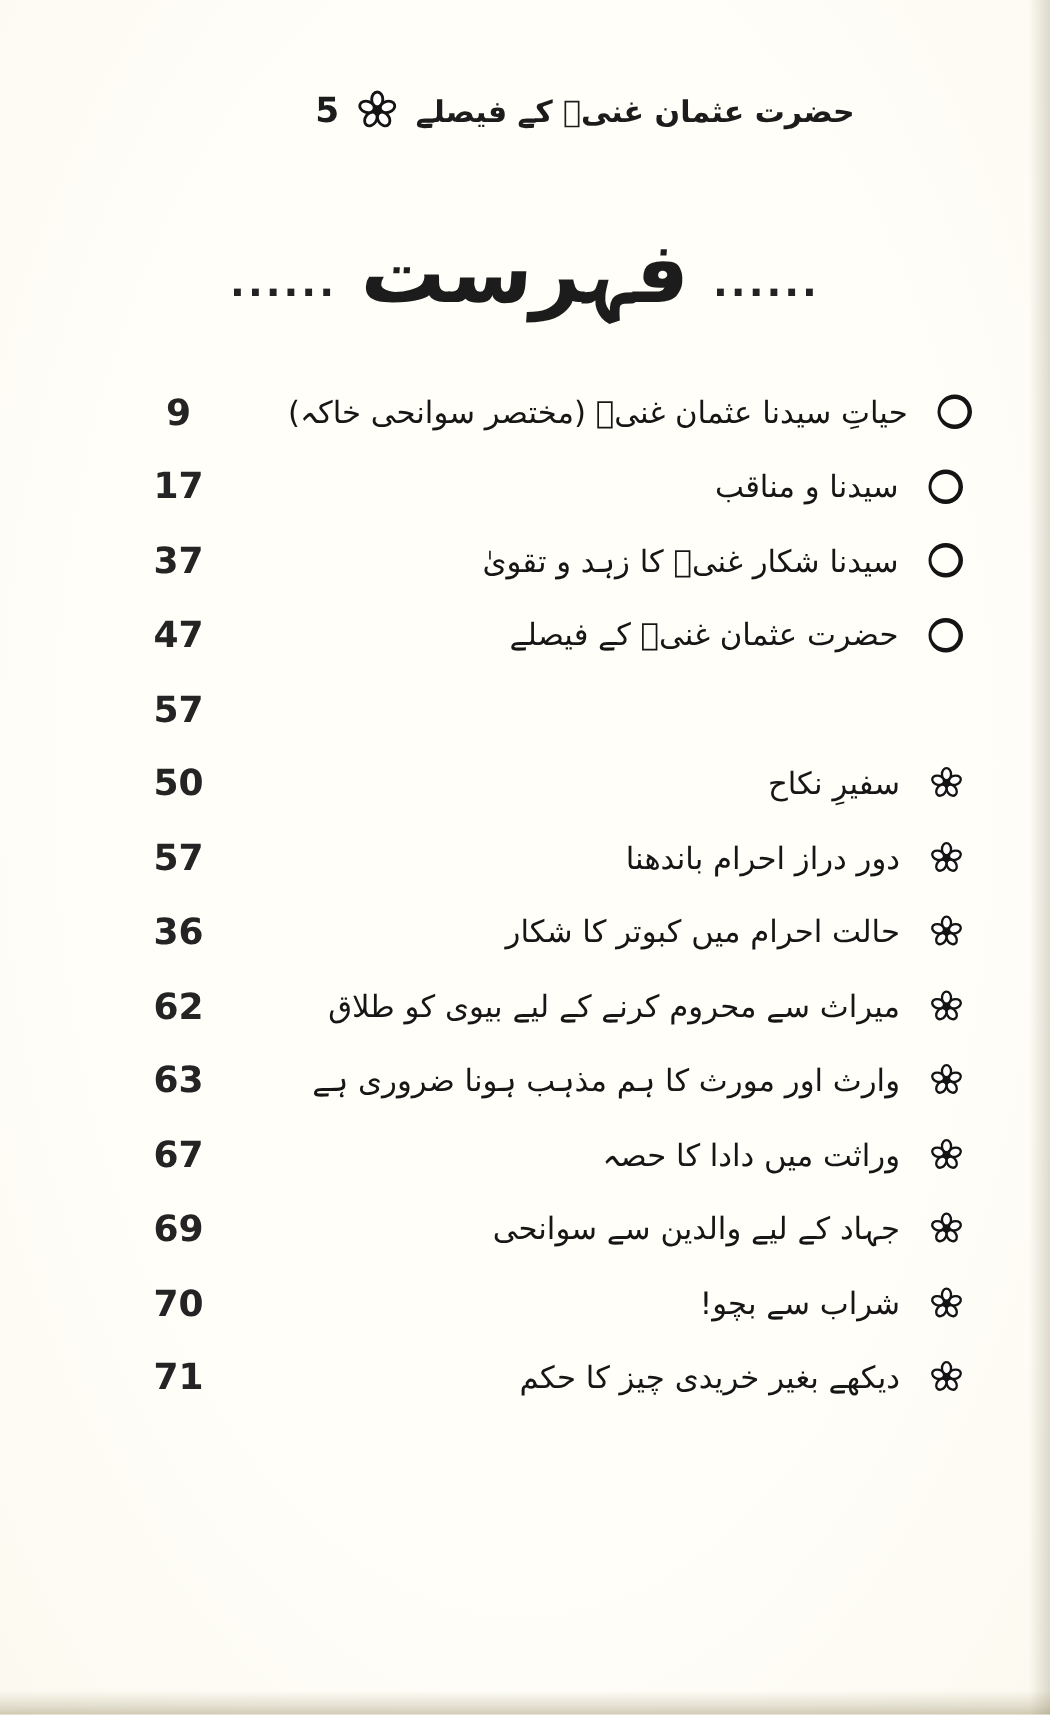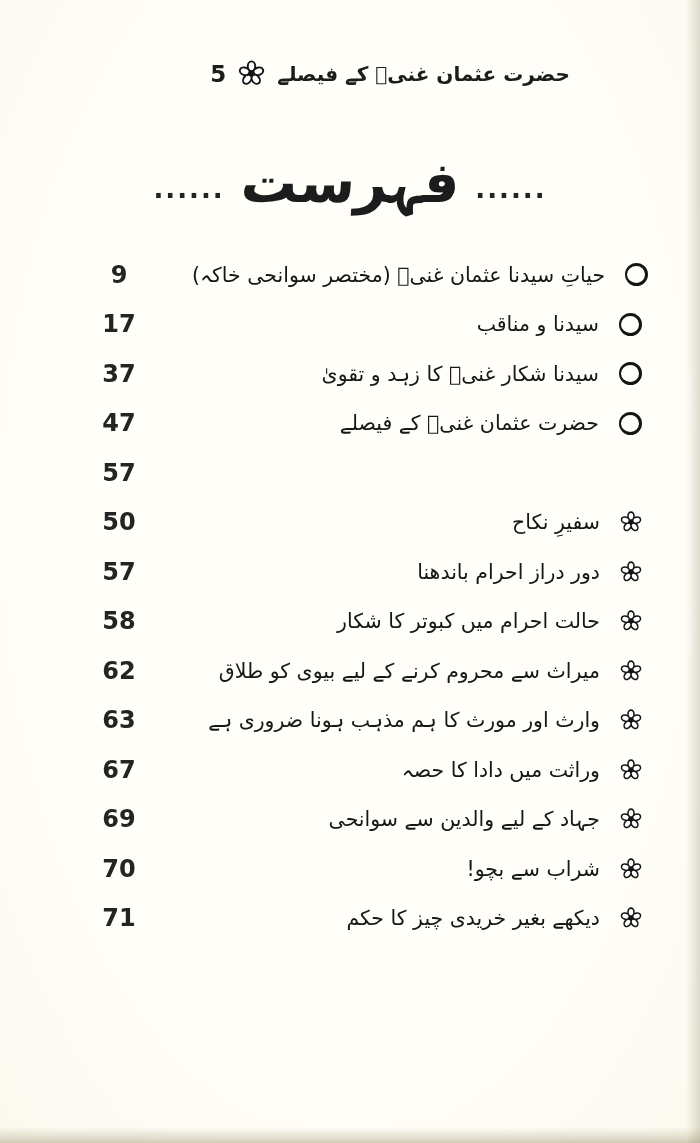--- a/index.html
+++ b/index.html
@@ -191,21 +191,21 @@
       <ellipse cx="12" cy="5.6" rx="3.3" ry="4.4" transform="rotate(216 12 12)"></ellipse>
       <ellipse cx="12" cy="5.6" rx="3.3" ry="4.4" transform="rotate(288 12 12)"></ellipse>
     </g>
     <circle cx="12" cy="12" r="2.7" fill="#141414"></circle>
   </svg>
 </span>
           <span class="label" dir="rtl">دور دراز احرام باندھنا</span>
         </div>
       </div>
       <div class="row">
-        <div class="num">58</div>
+        <div class="num">36</div>
         <div class="content">
           <span class="bullet-flower">
   <svg viewBox="0 0 24 24" xmlns="http://www.w3.org/2000/svg">
     <g stroke="#141414" stroke-width="1.7" fill="#ffffff">
       <ellipse cx="12" cy="5.6" rx="3.3" ry="4.4"></ellipse>
       <ellipse cx="12" cy="5.6" rx="3.3" ry="4.4" transform="rotate(72 12 12)"></ellipse>
       <ellipse cx="12" cy="5.6" rx="3.3" ry="4.4" transform="rotate(144 12 12)"></ellipse>
       <ellipse cx="12" cy="5.6" rx="3.3" ry="4.4" transform="rotate(216 12 12)"></ellipse>
       <ellipse cx="12" cy="5.6" rx="3.3" ry="4.4" transform="rotate(288 12 12)"></ellipse>
     </g>

